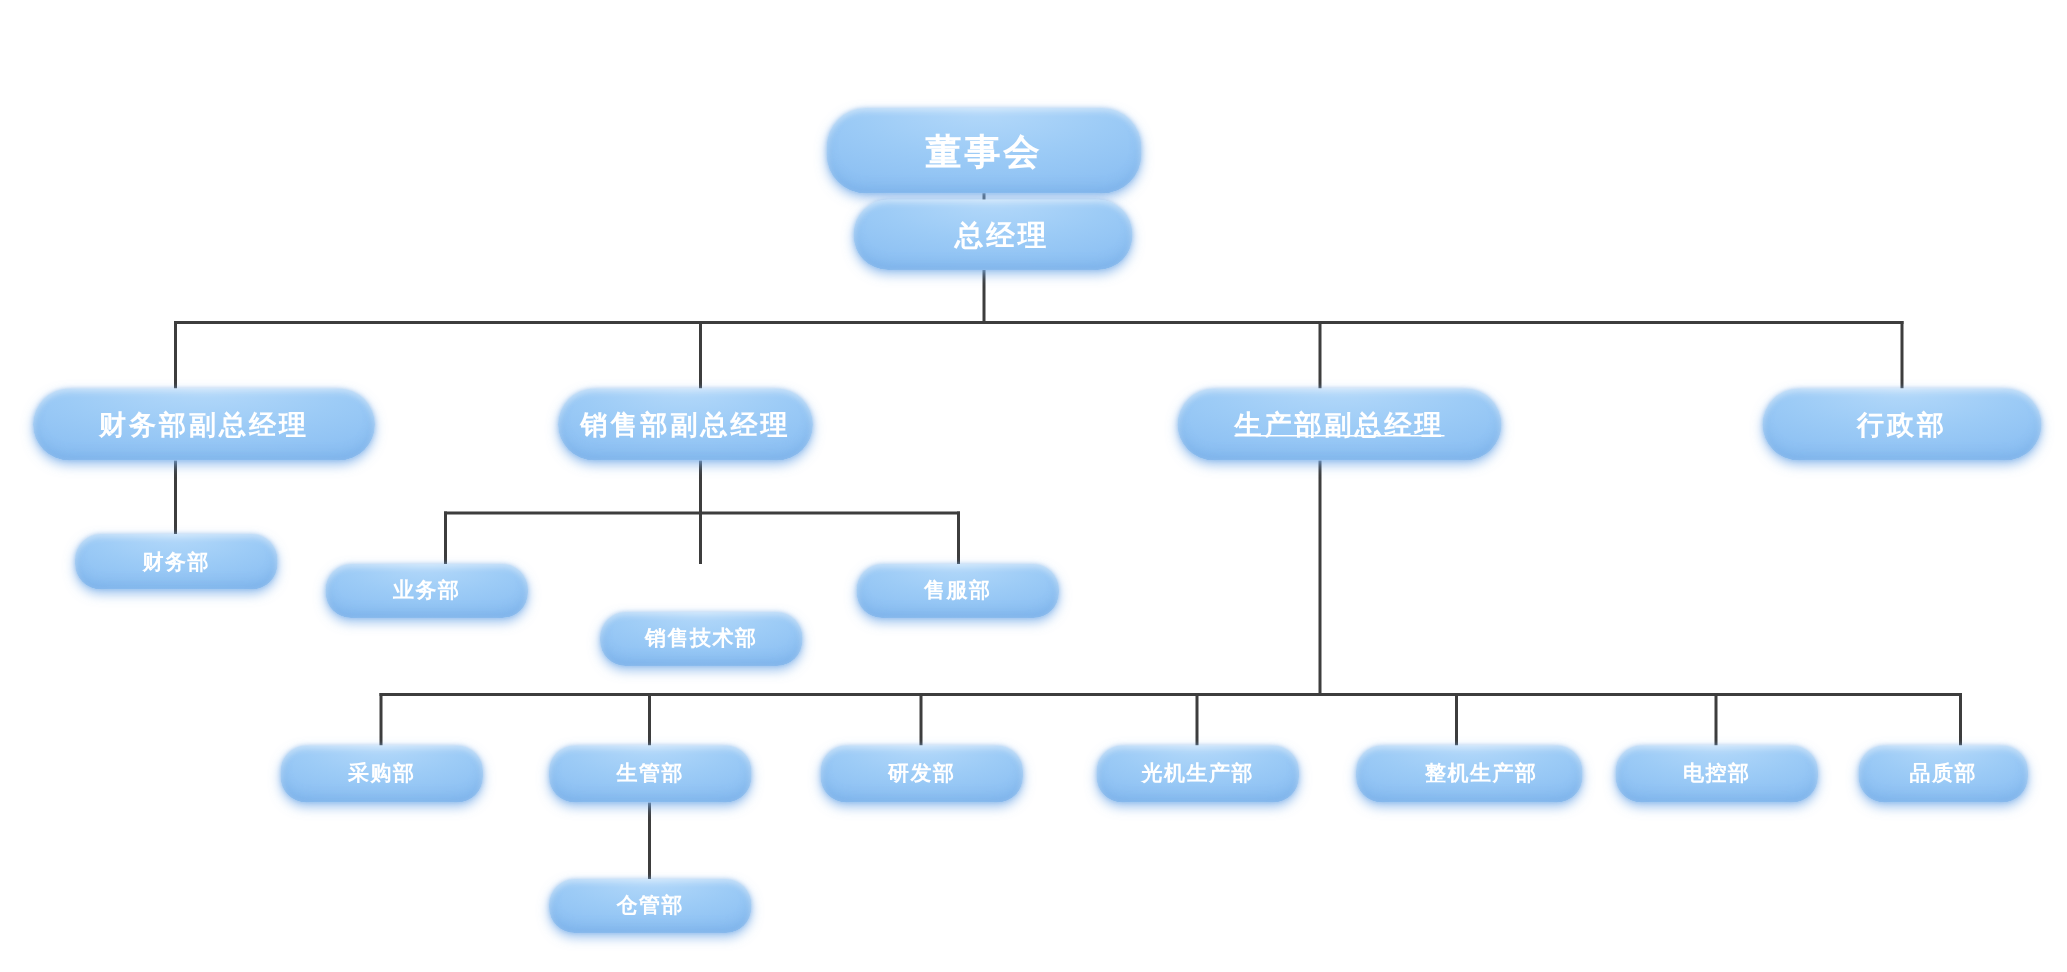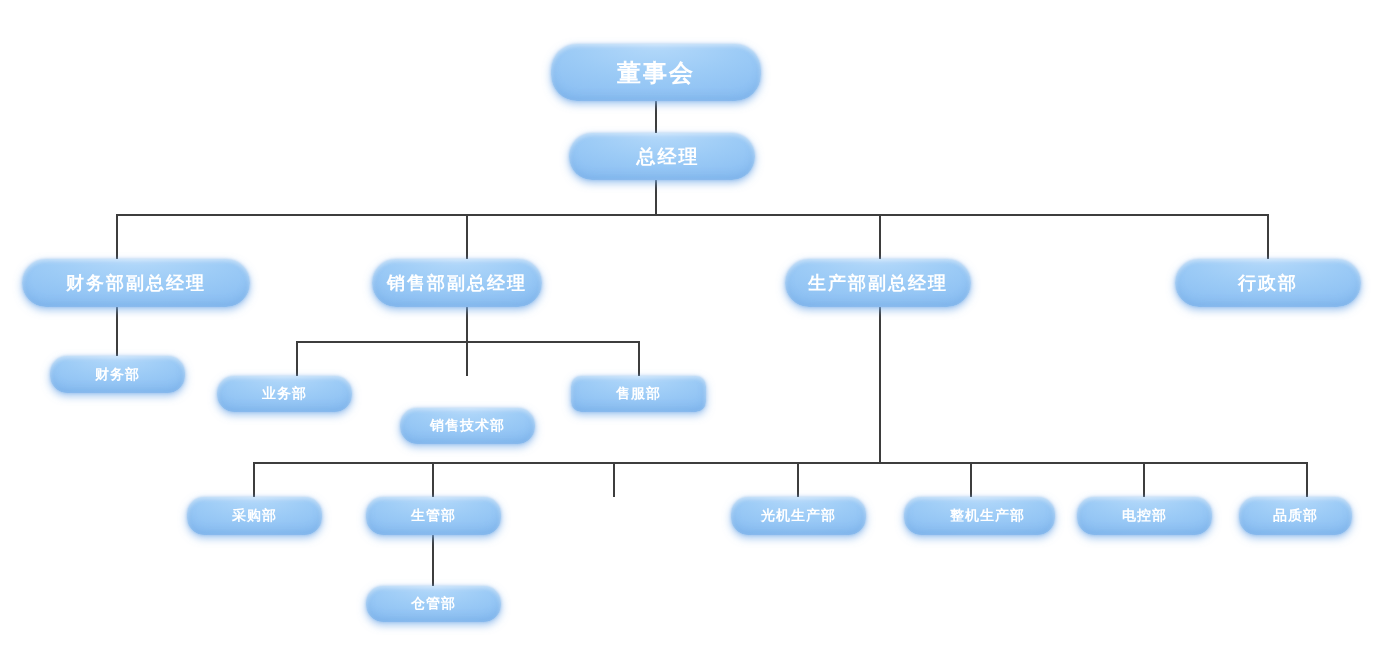--- a/index.html
+++ b/index.html
@@ -36,21 +36,21 @@
       radial-gradient(ellipse 120% 160% at 50% 0%, #b4d9fa 0%, #9ccbf6 35%, #8abef2 68%, #7db4ee 100%);
     box-shadow:
       0 3px 8px rgba(120, 172, 232, 0.70),
       0 0 3px rgba(130, 180, 235, 0.55),
       inset 0 2px 4px rgba(255, 255, 255, 0.50),
       inset 0 -4px 8px rgba(96, 152, 214, 0.30);
     border-radius: 22px;
     letter-spacing: 2px;
     cursor: default;
   }
-  .node.lvl1 { font-size: 24px; border-radius: 26px; }
+  .node.lvl1 { font-size: 24px; border-radius: 26px; margin-top: 28px; }
   .node.lvl2 { font-size: 19px; border-radius: 23px; padding-left: 12px; }
   .node.lvl3 { font-size: 18px; border-radius: 24px; }
   .node.small { font-size: 14px; border-radius: 17px; letter-spacing: 1px; }
 </style>
 </head>
 <body>
 
 <div class="canvas">
 
   <svg class="connectors" width="1378" height="648" viewBox="0 0 1378 648" stroke="#3d3d3d" stroke-width="2" fill="none">
@@ -86,36 +86,37 @@
   </svg>
 
   <div class="node lvl1" style="left:551px;  top:44px;  width:210px; height:57px;">董事会</div>
 
   <div class="node lvl2" style="left:569px;  top:133px; width:174px; height:47px;">总经理</div>
 
   <div class="node lvl3" style="left:22px;   top:259px; width:228px; height:48px;">财务部副总经理</div>
 
   <div class="node lvl3" style="left:372px;  top:259px; width:170px; height:48px;">销售部副总经理</div>
 
-  <div class="node lvl3" style="left:785px;  top:259px; width:186px; height:48px;">生产部副总经理</div>
+  <div class="node lvl3" style="left:785px;  top:259px; width:216px; height:48px;text-decoration:underline;">生产部副总经理</div>
 
   <div class="node lvl3" style="left:1175px; top:259px; width:186px; height:48px;">行政部</div>
 
   <div class="node small" style="left:50px;   top:356px; width:135px; height:37px;">财务部</div>
 
   <div class="node small" style="left:217px;  top:376px; width:135px; height:36px;">业务部</div>
 
   <div class="node small" style="left:400px;  top:376px; width:135px; height:36px;margin-top:32px;">销售技术部</div>
 
-  <div class="node small" style="left:571px;  top:376px; width:135px; height:36px;border-radius:10px;">售服部</div>
+  <div class="node small" style="left:571px;  top:376px; width:135px; height:36px;">售服部</div>
 
   <div class="node small" style="left:187px;  top:497px; width:135px; height:38px;">采购部</div>
 
   <div class="node small" style="left:366px;  top:497px; width:135px; height:38px;">生管部</div>
 
+  <div class="node small" style="left:547px;  top:497px; width:135px; height:38px;">研发部</div>
 
   <div class="node small" style="left:731px;  top:497px; width:135px; height:38px;">光机生产部</div>
 
   <div class="node small" style="left:904px;  top:497px; width:135px; height:38px;padding-left:16px;">整机生产部</div>
 
   <div class="node small" style="left:1077px; top:497px; width:135px; height:38px;">电控部</div>
 
   <div class="node small" style="left:1239px; top:497px; width:113px; height:38px;">品质部</div>
 
   <div class="node small" style="left:366px;  top:586px; width:135px; height:36px;">仓管部</div>

